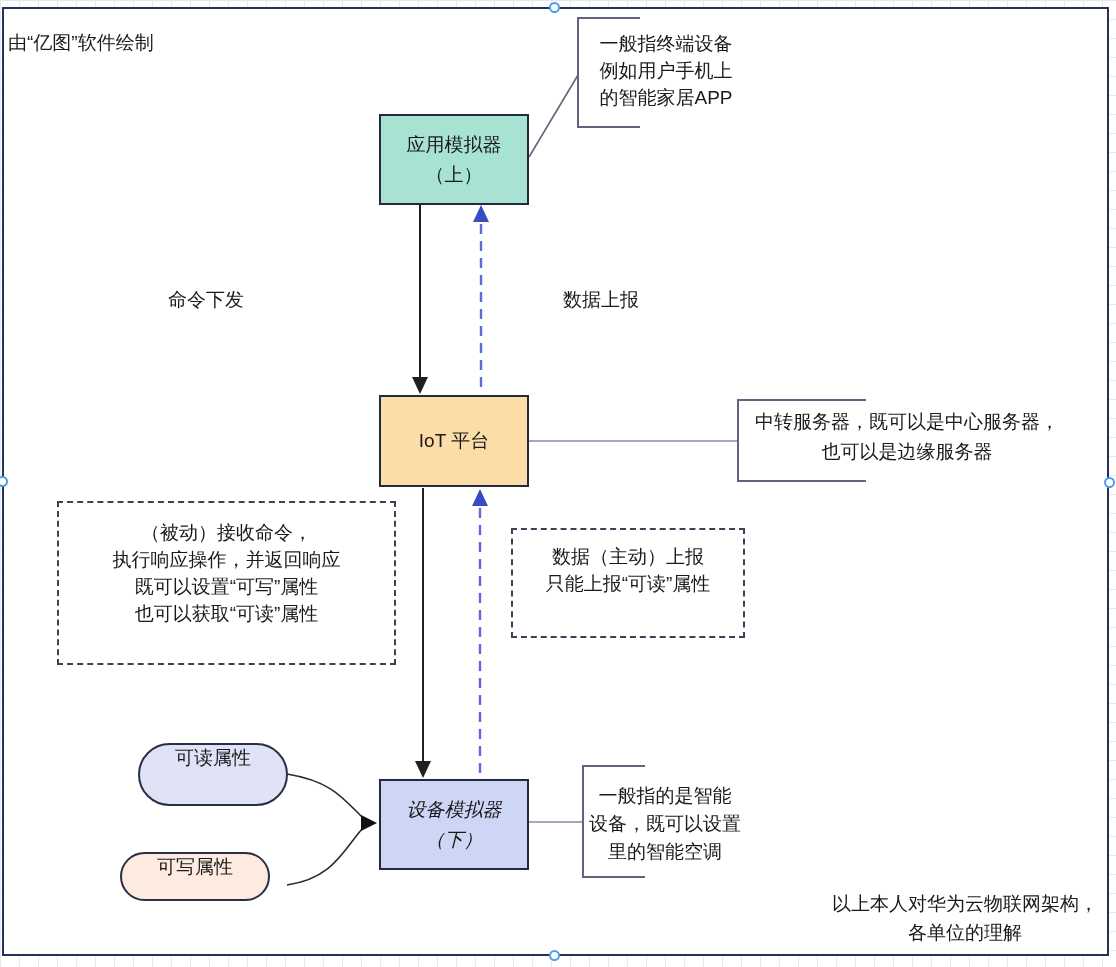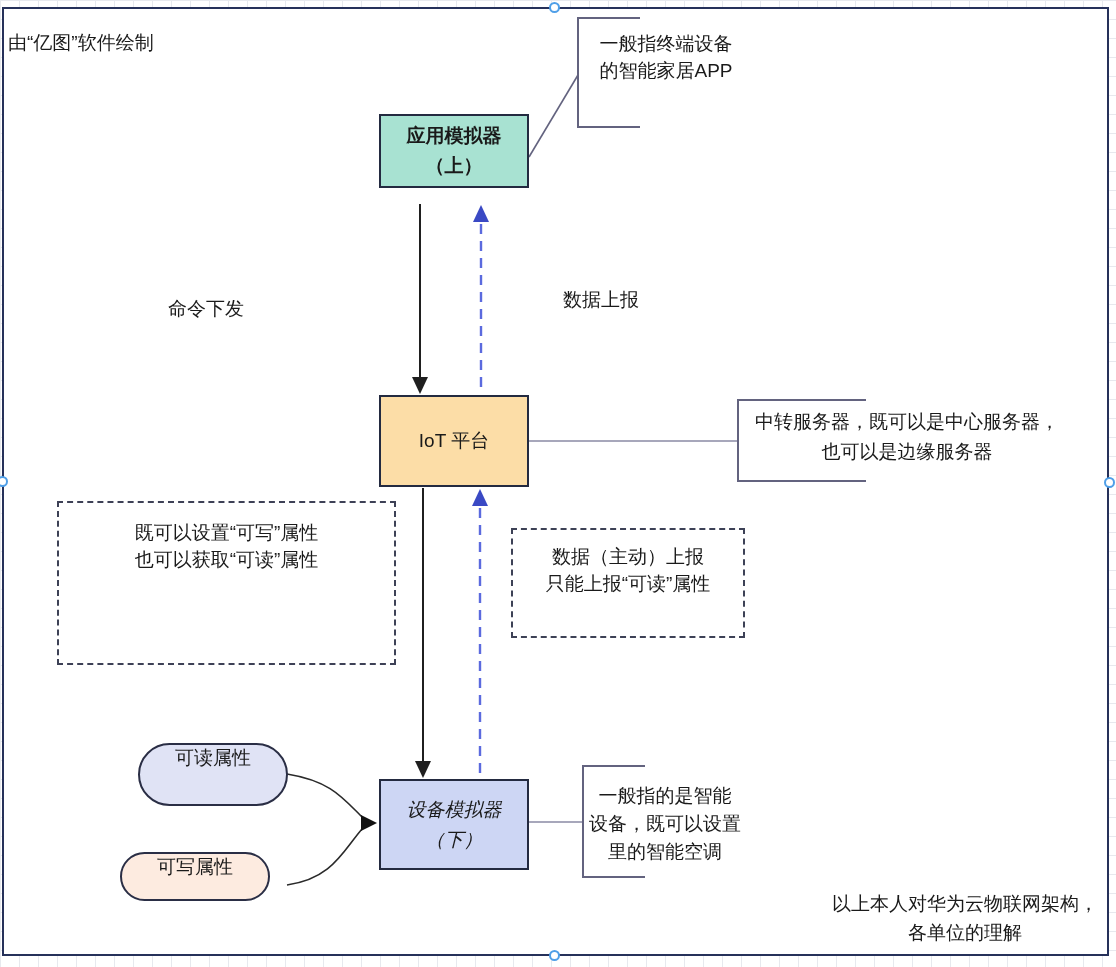--- a/index.html
+++ b/index.html
@@ -18,33 +18,33 @@
   }
   .layer { position:absolute; left:0; top:0; width:1116px; height:967px; }
 
   .credit { position:absolute; left:8px; top:30px; font-size:19px; }
 
   .node {
     position:absolute; display:flex; flex-direction:column;
     justify-content:center; align-items:center;
     border:2px solid #232a40; font-size:19px; line-height:30px; text-align:center;
   }
-  .node-app    { left:379px; top:114px; width:150px; height:74px; background:#a8e2d2;font-weight:bold; }
+  .node-app    { left:379px; top:114px; width:150px; height:91px; background:#a8e2d2; }
   .node-iot    { left:379px; top:395px; width:150px; height:92px; background:#fcdda7;text-align:center; }
   .node-device { left:379px; top:779px; width:150px; height:91px; background:#cdd6f4;font-style:italic; }
 
   .pill {
     position:absolute; display:flex; justify-content:center; 
     border:2px solid #2a2e45; border-radius:32px; font-size:19px;
   }
   .pill-readable { left:138px; top:743px; width:150px; height:63px; background:#e0e3f5; }
   .pill-writable { left:120px; top:852px; width:150px; height:49px; background:#fdebe0; }
 
   .edge-label { position:absolute; font-size:19px; }
-  .label-cmd { left:168px; top:296px; }
+  .label-cmd { left:168px; top:287px; }
   .label-rpt { left:563px; top:287px; }
 
   .note { position:absolute; font-size:19px; text-align:center; }
   .note-app    { left:584px; top:30px;  width:164px; line-height:27px; }
   .note-iot    { left:740px; top:407px; width:334px; line-height:30px; }
   .note-device { left:586px; top:782px; width:158px; line-height:28px; }
 
   .dashed-box {
     position:absolute; border:2px dashed #3d4156; font-size:19px;
     text-align:center; line-height:27px;
@@ -138,35 +138,40 @@
 
   <div class="pill pill-writable">
     <div>可写属性</div>
   </div>
 
   <div class="edge-label label-cmd">命令下发</div>
   <div class="edge-label label-rpt">数据上报</div>
 
   <div class="note note-app">
     <div>一般指终端设备</div>
+    <div>例如用户手机上</div>
     <div>的智能家居APP</div>
   </div>
 
   <div class="note note-iot">
     <div>中转服务器，既可以是中心服务器，</div>
     <div>也可以是边缘服务器</div>
   </div>
 
   <div class="note note-device">
     <div>一般指的是智能</div>
     <div>设备，既可以设置</div>
     <div>里的智能空调</div>
   </div>
 
   <div class="dashed-box dashed-left">
+    <div>
+      <div>（被动）接收命令，</div>
+      <div>执行响应操作，并返回响应</div>
+    </div>
     <div class="para-gap">
       <div>既可以设置“可写”属性</div>
       <div>也可以获取“可读”属性</div>
     </div>
   </div>
 
   <div class="dashed-box dashed-right">
     <div>
       <div>数据（主动）上报</div>
     </div>

